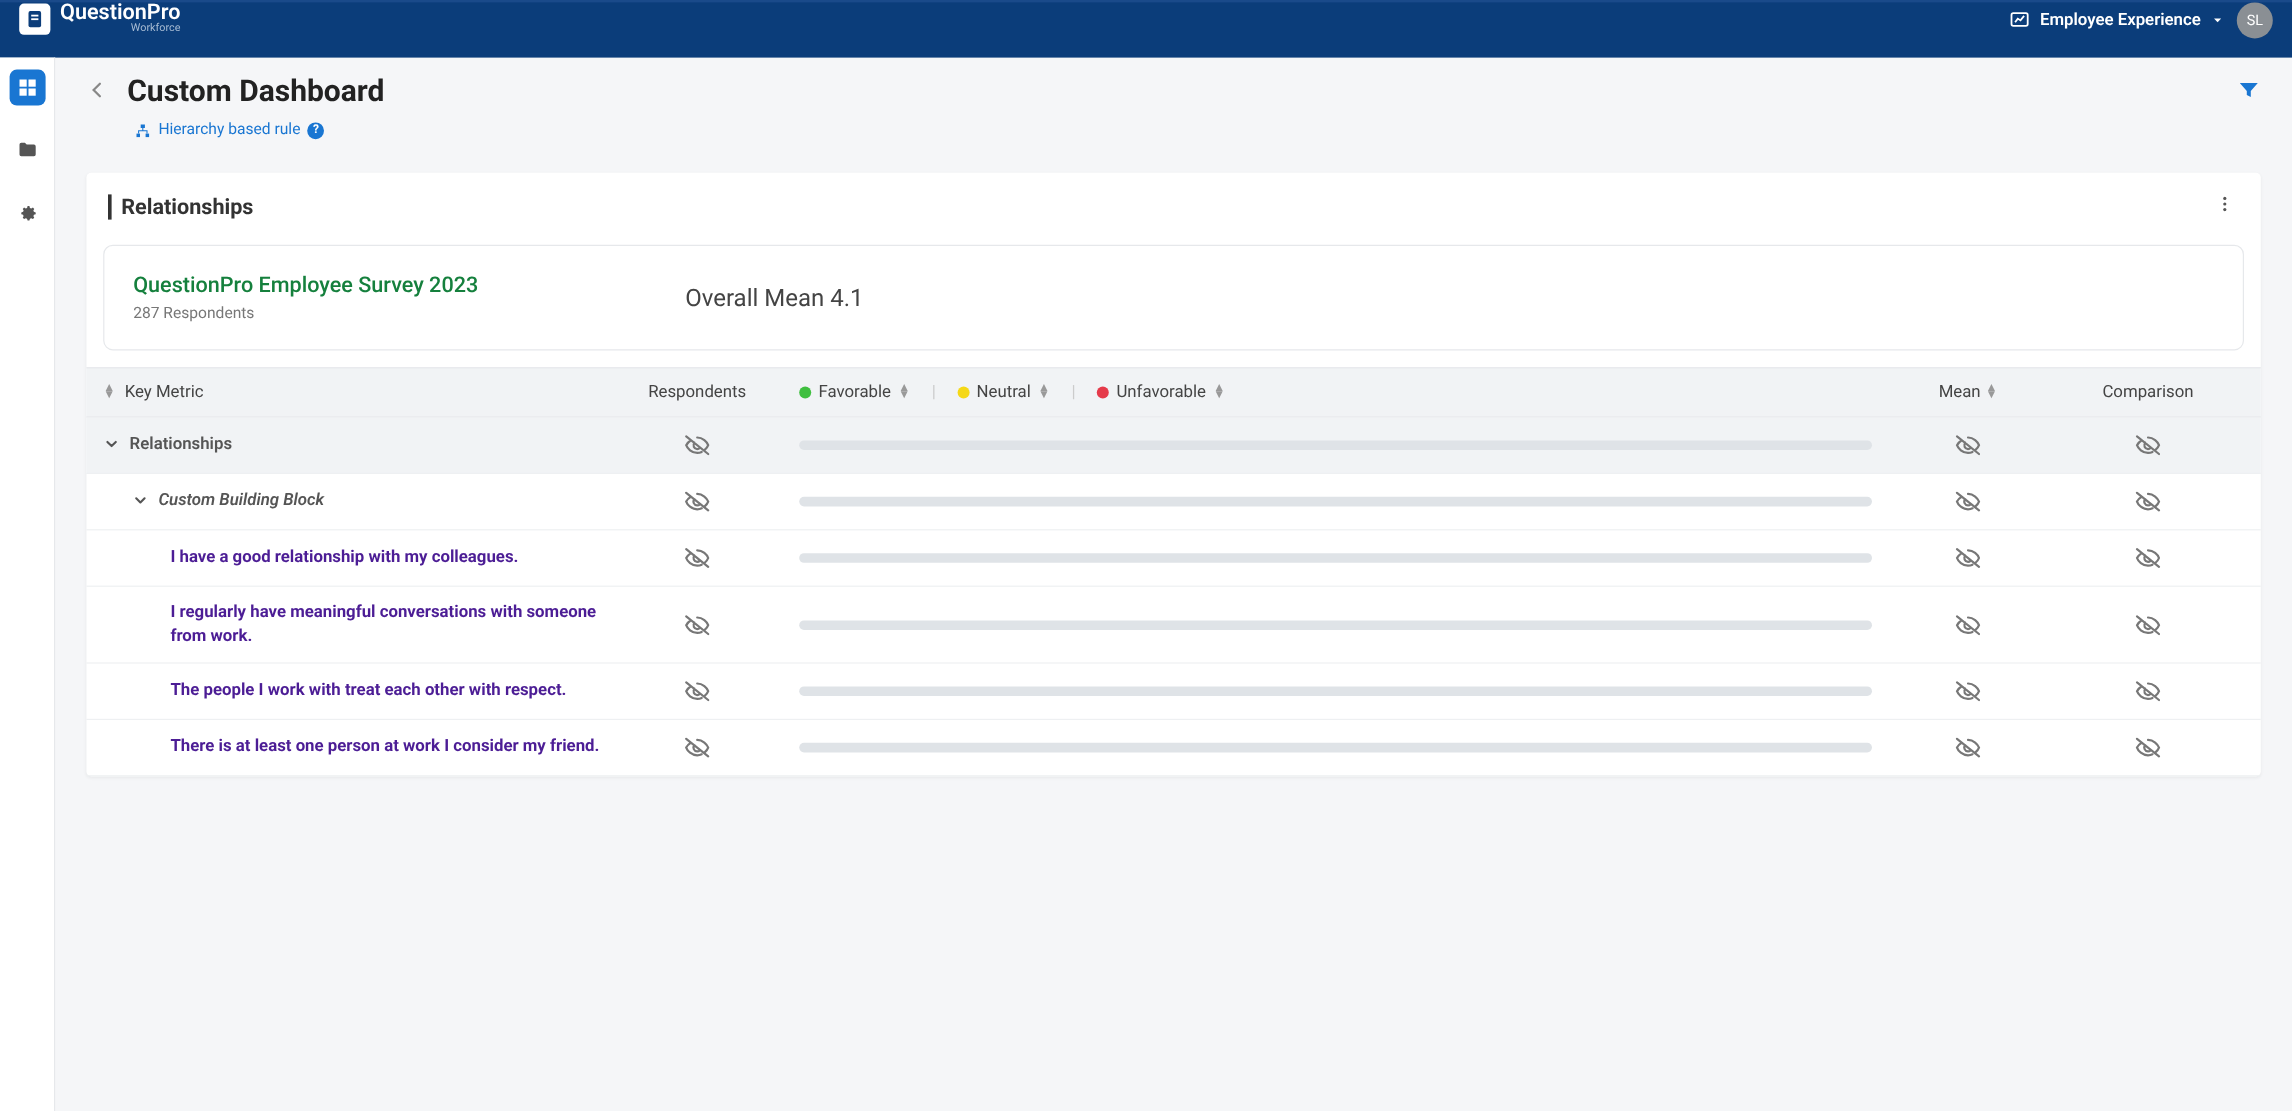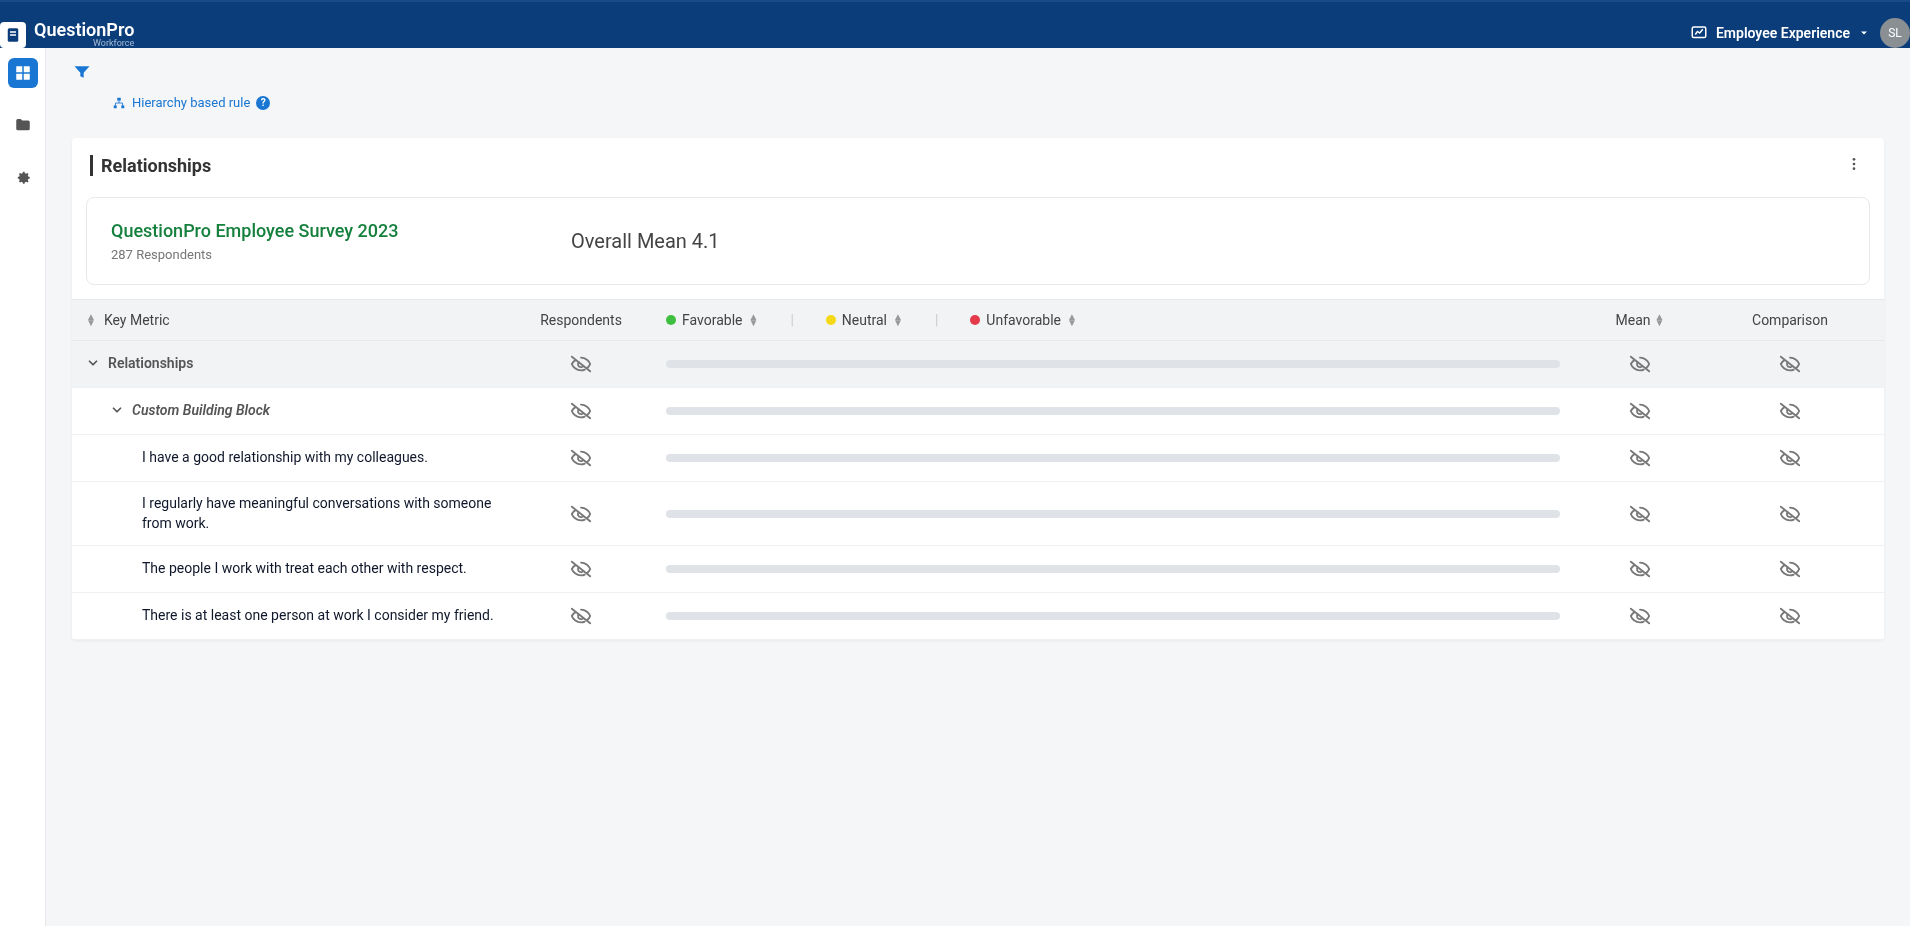--- a/index.html
+++ b/index.html
@@ -1,18 +1,18 @@
 <!DOCTYPE html>
 <html><head>
 <meta charset="utf-8">
 <style>
 * { box-sizing: border-box; margin: 0; padding: 0; }
 body { font-family: -apple-system, BlinkMacSystemFont, "Segoe UI", Roboto, sans-serif; background: #f5f6f8; color: #333; font-size: 14px; }
 
-.topbar { background: #0b3d7a; height: 48px; display: flex; align-items: flex-end; justify-content: space-between; padding: 0 0; color: #fff; border-top: 2px solid #1a4a8a; }
+.topbar { background: #0b3d7a; height: 48px; display: flex; align-items: flex-start; justify-content: space-between; padding: 0 16px; color: #fff; border-top: 2px solid #1a4a8a; }
 .brand { display: flex; align-items: center; gap: 8px; }
 .brand-logo { width: 26px; height: 26px; background: #fff; border-radius: 4px; display: flex; align-items: center; justify-content: center; }
 .brand-logo svg { width: 18px; height: 18px; }
 .brand-text { display: flex; flex-direction: column; line-height: 1; }
 .brand-name { font-size: 18px; font-weight: 600; }
 .brand-sub { font-size: 9px; color: #a8bcd4; align-self: flex-end; }
 .top-right { display: flex; align-items: center; gap: 10px; }
 .switcher { display: flex; align-items: center; gap: 8px; cursor: pointer; }
 .avatar { width: 30px; height: 30px; border-radius: 50%; background: #8a8f94; display: flex; align-items: center; justify-content: center; font-size: 12px; color: #fff; }
 
@@ -44,33 +44,33 @@
 .fav-label { font-size: 14px; color: #555; margin-bottom: 6px; }
 .bar { display: flex; height: 8px; border-radius: 4px; overflow: hidden; width: 100%; }
 .bar-seg { height: 100%; }
 .bar-labels { display: flex; font-size: 13px; color: #666; margin-top: 4px; }
 .bar-labels span { text-align: center; }
 .summary-right { font-size: 20px; color: #444; white-space: nowrap; }
 
 .grid-head { display: flex; align-items: center; background: #f1f3f5; border-top: 1px solid #e6e8eb; border-bottom: 1px solid #e6e8eb; padding: 12px 14px; font-size: 14px; color: #444; }
 .col-metric { flex: 0 0 420px; display: flex; align-items: center; gap: 8px; }
 .col-resp { flex: 0 0 150px; text-align: center; }
-.col-fav { flex: 1; display: flex; gap: 32px; padding-left: 10px; }
+.col-fav { flex: 1; display: flex; gap: 18px; padding-left: 10px; }
 .col-mean { flex: 0 0 140px; text-align: center; display: flex; align-items: center; justify-content: center; gap: 4px; }
 .col-comp { flex: 0 0 160px; text-align: center; }
 .dot { width: 10px; height: 10px; border-radius: 50%; display: inline-block; }
 .sort-icon { font-size: 10px; color: #999; display: inline-flex; flex-direction: column; line-height: 0.6; }
 .leg { display: flex; align-items: center; gap: 6px; }
 .divider { color: #ccc; }
 
 .grid-row { display: flex; align-items: center; border-bottom: 1px solid #eef0f2; padding: 12px 14px; font-size: 14px; color: #555; }
 .grid-row.depth0 { background: #f1f3f5; font-weight: 600; }
 .grid-row.depth0 .row-label { padding-left: 0; }
 .grid-row.depth1 .row-label { padding-left: 24px; font-weight: 600; font-style: italic; }
-.grid-row.depth2 .row-label { padding-left: 56px; color: #0f172a; font-weight: 400; }
+.grid-row.depth2 .row-label { padding-left: 56px; color: #4c1d95; font-weight: 700; }
 .row-label { flex: 0 0 420px; display: flex; align-items: flex-start; gap: 8px; }
 .row-label-text { line-height: 1.4; }
 .row-resp { flex: 0 0 150px; display: flex; justify-content: center; }
 .row-bar { flex: 1; padding: 0 10px; }
 .row-bar-inner { height: 8px; background: #dfe3e7; border-radius: 4px; }
 .row-mean { flex: 0 0 140px; display: flex; justify-content: center; }
 .row-comp { flex: 0 0 160px; display: flex; justify-content: center; }
 .eye-off { color: #777; width: 22px; height: 22px; }
 .chevron { width: 14px; height: 14px; flex-shrink: 0; margin-top: 2px; }
 </style>
@@ -135,20 +135,28 @@
     <div class="leftbar-item">
       <svg width="18" height="18" viewBox="0 0 24 24">
           <path d="M12 8a4 4 0 1 0 0 8 4 4 0 0 0 0-8zm9 4l-2-.6a7 7 0 0 0-.6-1.5l1-1.8-1.5-1.5-1.8 1a7 7 0 0 0-1.5-.6L14 5h-2l-.6 2a7 7 0 0 0-1.5.6l-1.8-1L6.6 8.1l1 1.8a7 7 0 0 0-.6 1.5L5 12v2l2 .6c.1.5.3 1 .6 1.5l-1 1.8 1.5 1.5 1.8-1c.5.3 1 .5 1.5.6L12 21h2l.6-2c.5-.1 1-.3 1.5-.6l1.8 1 1.5-1.5-1-1.8c.3-.5.5-1 .6-1.5L21 14z" fill="currentColor"></path>
         </svg>
     </div>
   </div>
 
   <div class="main">
     <div class="page-head">
       <div class="title-row">
+        <div class="title-left">
+          <span class="back-btn">
+            <svg width="18" height="18" viewBox="0 0 24 24">
+                <path d="M15 5l-7 7 7 7" fill="none" stroke="currentColor" stroke-width="2.5" stroke-linecap="round"></path>
+              </svg>
+          </span>
+          <h1 class="page-title">Custom Dashboard</h1>
+        </div>
         <span class="filter-icon">
           <svg width="20" height="20" viewBox="0 0 24 24">
               <path d="M3 5h18l-7 8v6l-4-2v-4z" fill="currentColor"></path>
             </svg>
         </span>
       </div>
       <div class="hierarchy-link">
         <svg width="14" height="14" viewBox="0 0 24 24">
             <rect x="9" y="3" width="6" height="5" fill="#1976d2"></rect>
             <rect x="3" y="16" width="5" height="5" fill="#1976d2"></rect>

